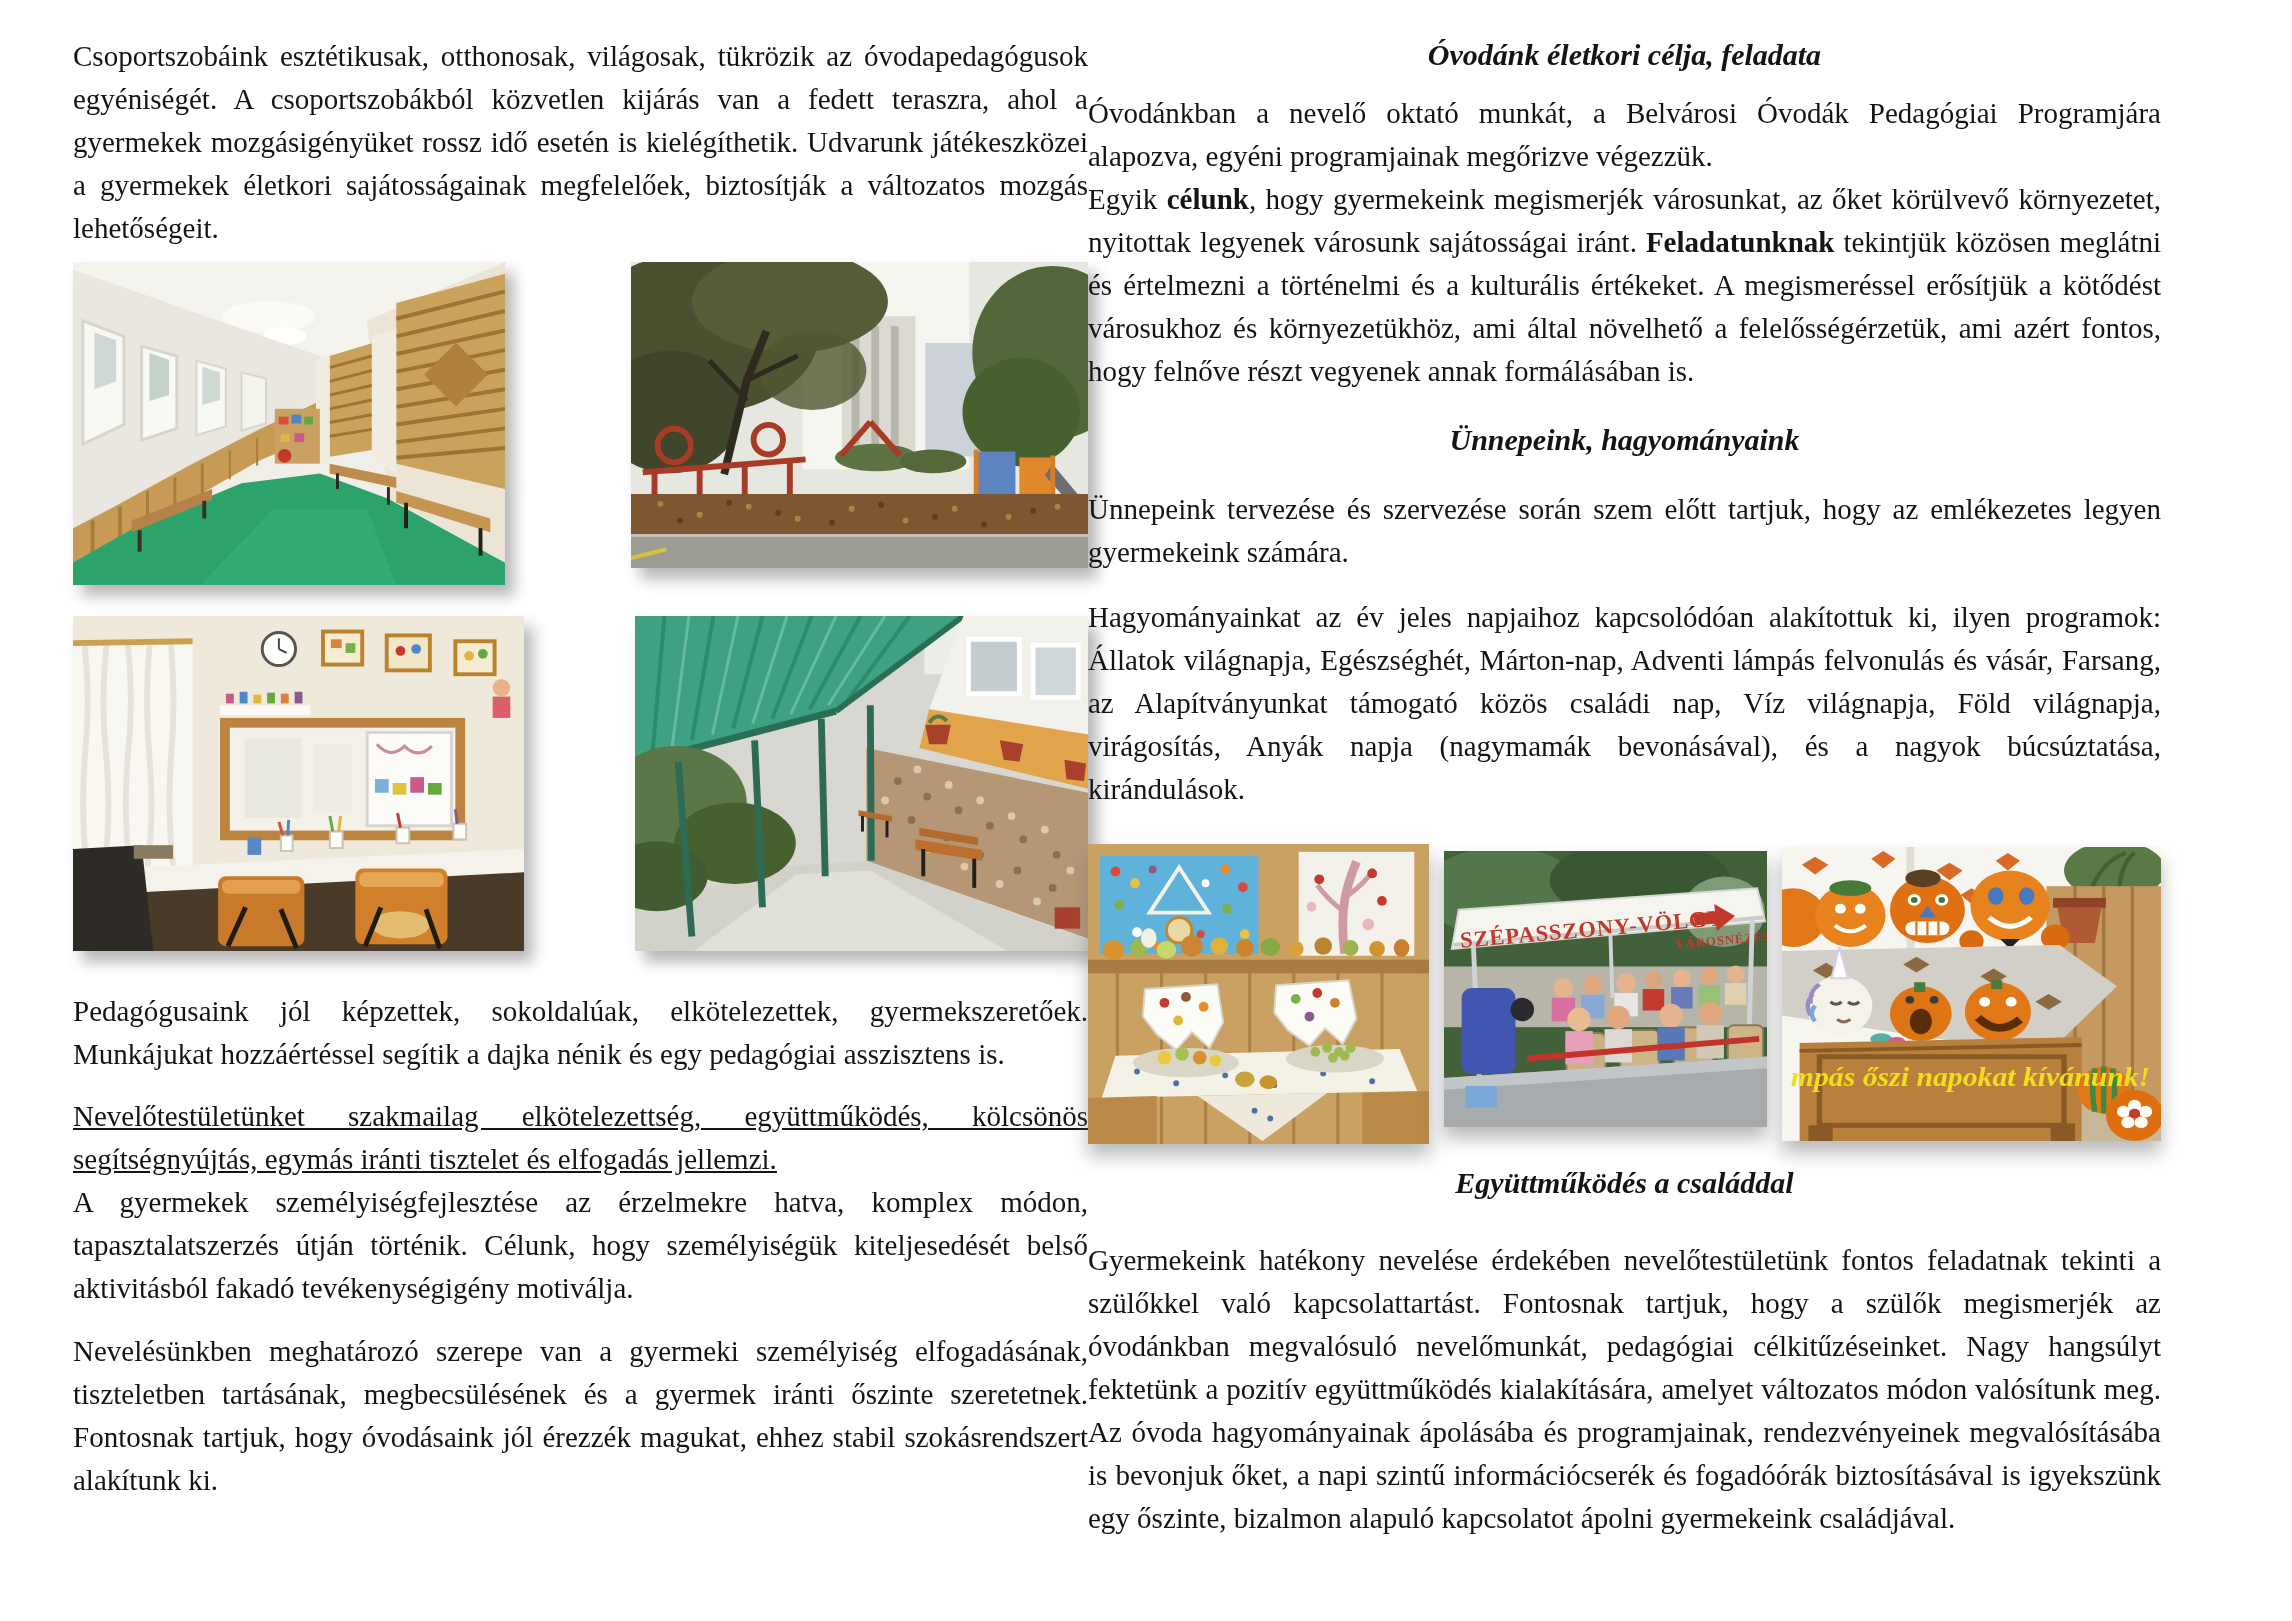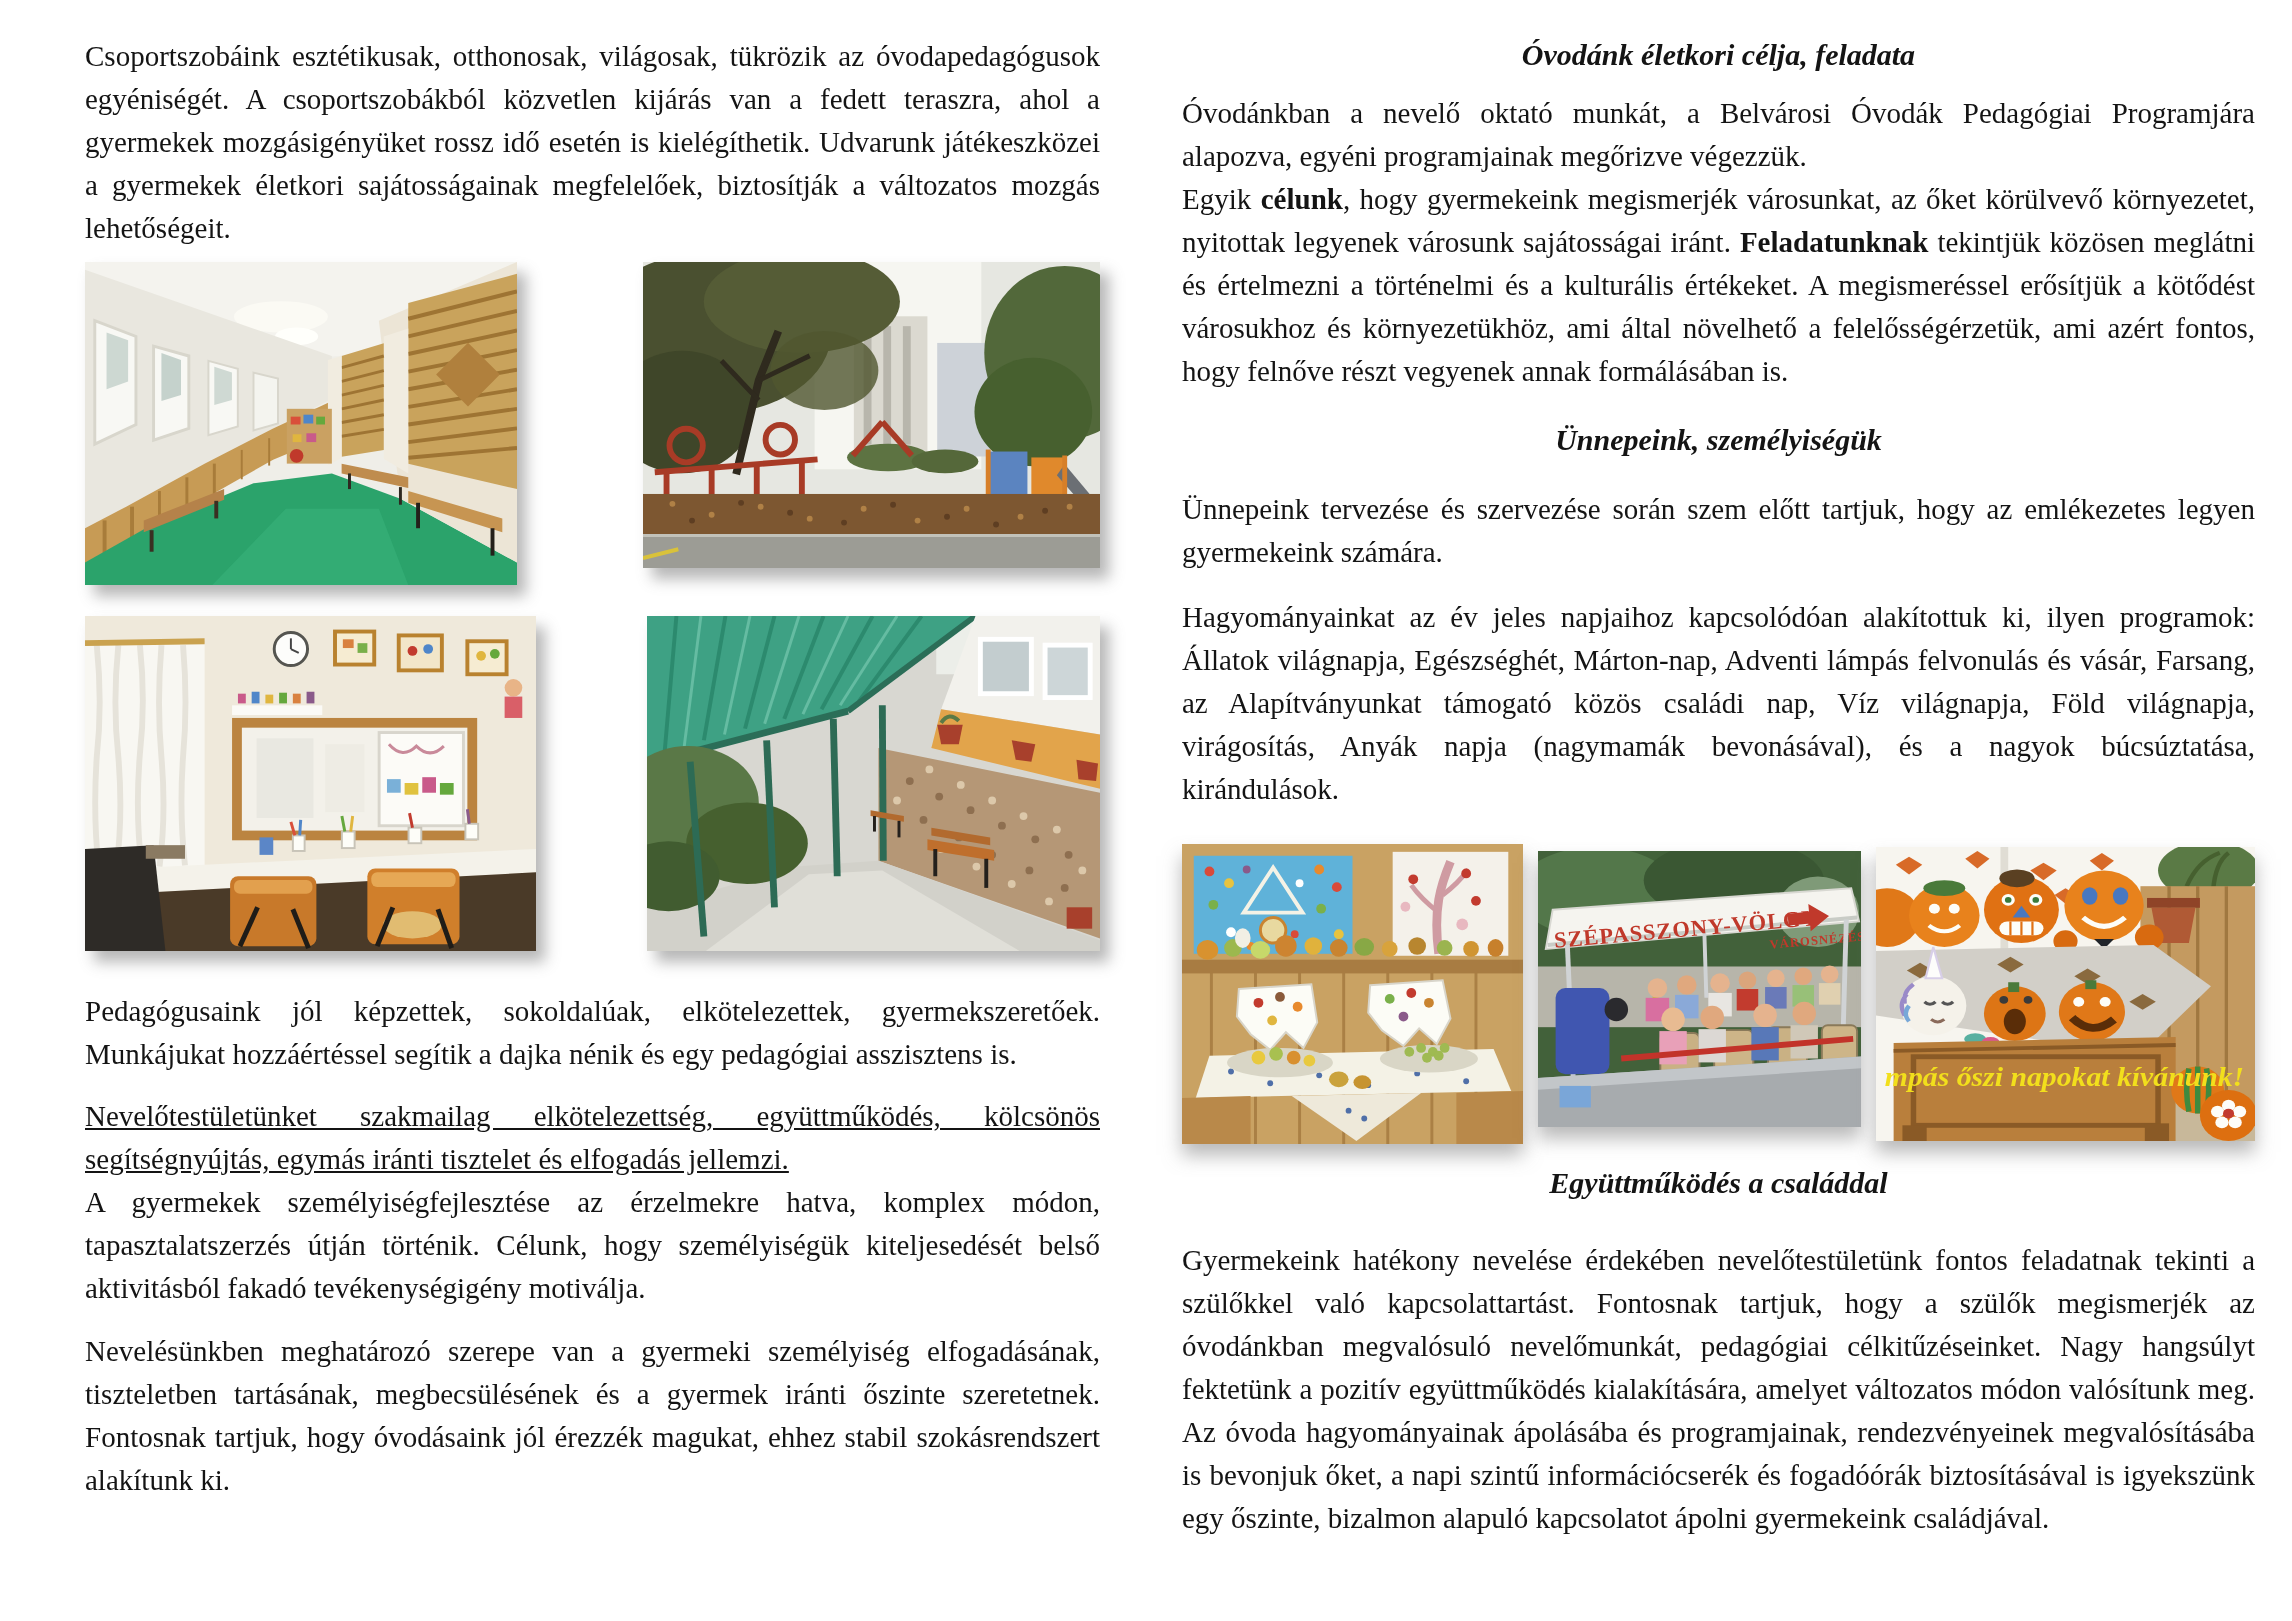--- a/index.html
+++ b/index.html
@@ -1,18 +1,18 @@
 <!DOCTYPE html>
 <html lang="hu"><head>
 <meta charset="utf-8">
 <style>
   html,body{margin:0;padding:0;background:#ffffff;}
   .page{position:relative;width:2293px;height:1621px;overflow:hidden;background:#ffffff;
         font-family:"Liberation Serif","DejaVu Serif",serif;color:#141414;}
-  .cols{display:flex;padding:35px 71px 0 73px;gap:82px;margin-left:12px;}
+  .cols{display:flex;padding:35px 71px 0 73px;}
   .col-left{width:1015px;flex:none;}
   .col-right{width:1073px;flex:none;}
   p.body{font-size:29px;line-height:43px;text-align:justify;margin:0;}
   h3.hd{font-size:30px;line-height:39px;font-weight:700;font-style:italic;text-align:center;margin:0;}
   .b{font-weight:700;}
   .photo-row{display:flex;justify-content:space-between;align-items:flex-start;}
   .photo{background:#fff;box-shadow:8.8px 10.8px 13.7px rgba(105,105,105,.48);font-size:0;}
   .photo.soft{box-shadow:0 11.8px 17.6px rgba(115,115,115,.5);}
   .photo svg{display:block;width:100%;height:100%;}
   .ph1{width:432px;height:323px;}
@@ -357,21 +357,21 @@
     </div>
 
     <div class="col-right">
 
       <h3 class="hd">Óvodánk életkori célja, feladata</h3>
 
       <p class="body" id="p-goal-intro">Óvodánkban a nevelő oktató munkát, a Belvárosi Óvodák Pedagógiai Programjára alapozva, egyéni programjainak megőrizve végezzük.</p>
 
       <p class="body" id="p-goal"><span>Egyik </span><span class="b">célunk</span><span>, hogy gyermekeink megismerjék városunkat, az őket körülvevő környezetet, nyitottak legyenek városunk sajátosságai iránt. </span><span class="b">Feladatunknak</span><span> tekintjük közösen meglátni és értelmezni a történelmi és a kulturális értékeket. A megismeréssel erősítjük a kötődést városukhoz és környezetükhöz, ami által növelhető a felelősségérzetük, ami azért fontos, hogy felnőve részt vegyenek annak formálásában is.</span></p>
 
-      <h3 class="hd" id="hd-traditions">Ünnepeink, személyiségük</h3>
+      <h3 class="hd" id="hd-traditions">Ünnepeink, hagyományaink</h3>
 
       <p class="body" id="p-celebrations">Ünnepeink tervezése és szervezése során szem előtt tartjuk, hogy az emlékezetes legyen gyermekeink számára.</p>
       <p class="body" id="p-traditions">Hagyományainkat az év jeles napjaihoz kapcsolódóan alakítottuk ki, ilyen programok: Állatok világnapja, Egészséghét, Márton-nap, Adventi lámpás felvonulás és vásár, Farsang, az Alapítványunkat támogató közös családi nap, Víz világnapja, Föld világnapja, virágosítás, Anyák napja (nagymamák bevonásával), és a nagyok búcsúztatása, kirándulások.</p>
 
       <div class="photo-row" id="row3">
 
         <div class="photo soft phA">
           <svg viewBox="0 0 348 306" preserveAspectRatio="none">
             <rect width="348" height="306" fill="#c9a263"></rect>
             <g stroke="#aa8045" stroke-width="3">

